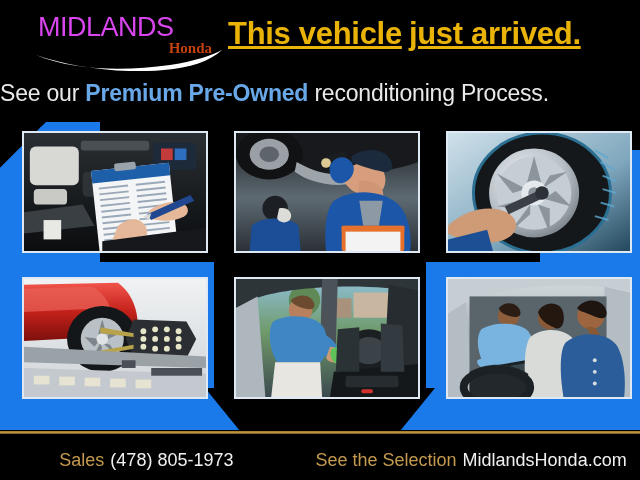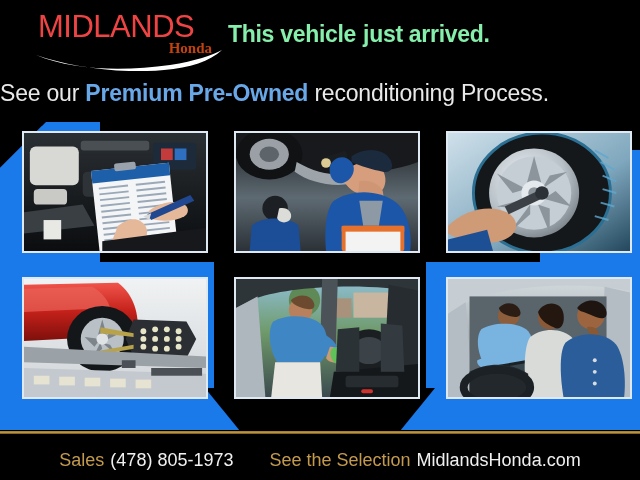--- a/index.html
+++ b/index.html
@@ -39,24 +39,24 @@
   }
   .logo-block {
     position: absolute;
     left: 38px;
     top: 11px;
     width: 180px;
     height: 52px;
   }
   .logo-word {
     font-family: "Liberation Sans", sans-serif;
-    font-size: 31px;
+    font-size: 27px;
     font-weight: 400;
     letter-spacing: -0.5px;
-    color: #ef4444;
+    color: #d946ef;
     line-height: 32px;
     white-space: nowrap;
   }
   .logo-sub {
     position: absolute;
     right: 6px;
     top: 29px;
     font-family: Liberation Serif, serif;
     font-size: 15px;
     font-weight: 700;
@@ -70,26 +70,27 @@
     top: 38px;
     width: 190px;
     height: 22px;
   }
 
   .headline {
     position: absolute;
     left: 228px;
     top: 16px;
     font-family: "Liberation Sans", sans-serif;
-    font-size: 23px;
+    font-size: 31px;
     font-weight: 700;
-    color: #86efac;
+    color: #eab308;
     letter-spacing: -0.3px;
     white-space: nowrap;
     line-height: 36px;
+    text-decoration: underline;
   }
   .headline .gap { display: inline-block; width: 7px; }
 
   .subline {
     position: absolute;
     left: 0; top: 79px;
     width: 640px;
     font-family: "Liberation Sans", sans-serif;
     font-size: 23px;
     font-weight: 400;
@@ -139,21 +140,21 @@
     text-align: center;
     white-space: nowrap;
     font-size: 0;
   }
   .footer span {
     font-family: "Liberation Sans", sans-serif;
     font-size: 18px;
     line-height: 24px;
     vertical-align: baseline;
   }
-  .f-gold { color: #c39a4e; font-weight: 400; }
+  .f-gold { color: #c39a4e; font-weight: 400; margin-left: 46px; }
   .f-white { color: #f0f0f0; font-weight: 400; }
   .f-sp { display: inline-block; width: 6px; }
   .f-gap { display: inline-block; width: 36px; }
 </style>
 </head>
 <body>
 
 <div id="ad">
 
   <svg class="bg-graphic" viewBox="0 0 640 480" preserveAspectRatio="none">

